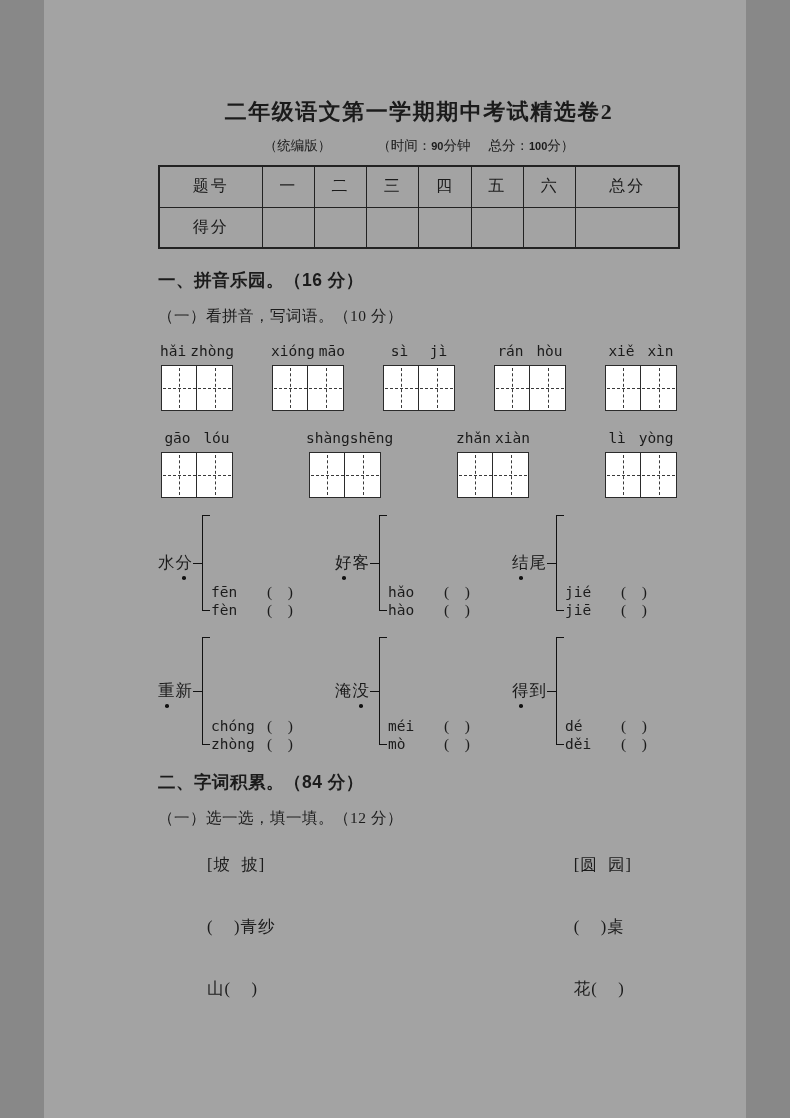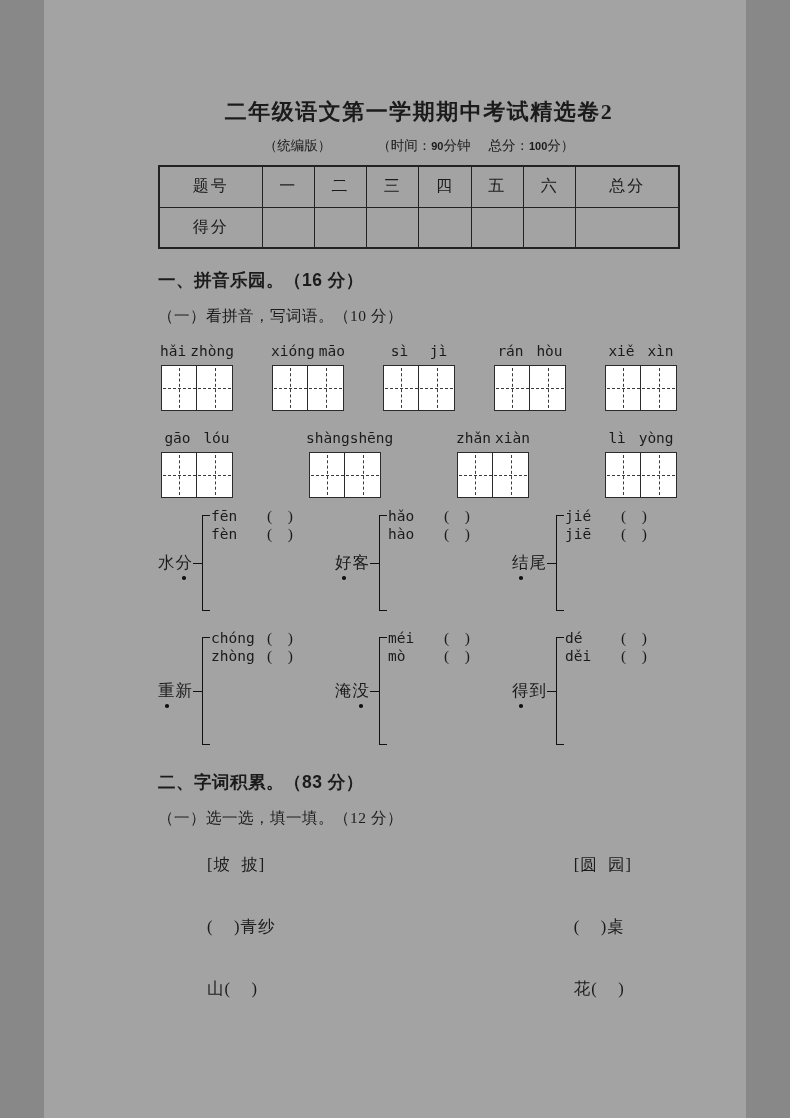--- a/index.html
+++ b/index.html
@@ -59,21 +59,21 @@
   .pron-word { font-size:16.5px; white-space:nowrap; letter-spacing:1px; }
   .dotted { position:relative; display:inline-block; }
   .dotted::after {
     content:""; position:absolute; left:50%; bottom:-6px; width:3.6px; height:3.6px;
     margin-left:-1.8px; border-radius:50%; background:#111;
   }
   .dash { width:9px; border-top:1.7px solid #111; }
   .bracket {
     position:relative; align-self:stretch; margin:6px 0;
     border-left:1.7px solid #111; padding-left:8px; min-width:122px;
-    display:flex; flex-direction:column; justify-content:flex-start;
+    display:flex; flex-direction:column; justify-content:flex-end;
   }
   .bracket::before { content:""; position:absolute; top:0; left:0; width:7px; border-top:1.7px solid #111; }
   .bracket::after  { content:""; position:absolute; bottom:0; left:0; width:7px; border-bottom:1.7px solid #111; }
   .opt { display:flex; gap:8px; align-items:baseline; margin-top:-8px; }
   .opt:last-child { margin-top:0; margin-bottom:-8px; }
   .opt .py { font-family:"DejaVu Sans Mono", monospace; font-size:14.5px; min-width:48px; white-space:pre; }
   .opt .paren { font-size:15.5px; white-space:pre; }
 
   
   .fillrow { margin-top:13px; display:flex; justify-content:space-between; padding-left:49px; padding-right:48px; }
@@ -301,21 +301,21 @@
               <span class="paren">(    )</span>
             </div>
           <div class="opt">
               <span class="py">děi</span>
               <span class="paren">(    )</span>
             </div>
         </div>
       </div>
     </div>
 
-    <div class="sec-heading">二、字词积累。（83 分）</div>
+    <div class="sec-heading">二、字词积累。（84 分）</div>
     <div class="sub-heading">（一）选一选，填一填。（12 分）</div>
 
     <div class="fillrow">
       <div class="fillcol">
         <div class="fill-line">[坡  披]</div>
         <div class="fill-line">(    )青纱</div>
         <div class="fill-line">山(    )</div>
       </div>
       <div class="fillcol">
         <div class="fill-line">[圆  园]</div>

